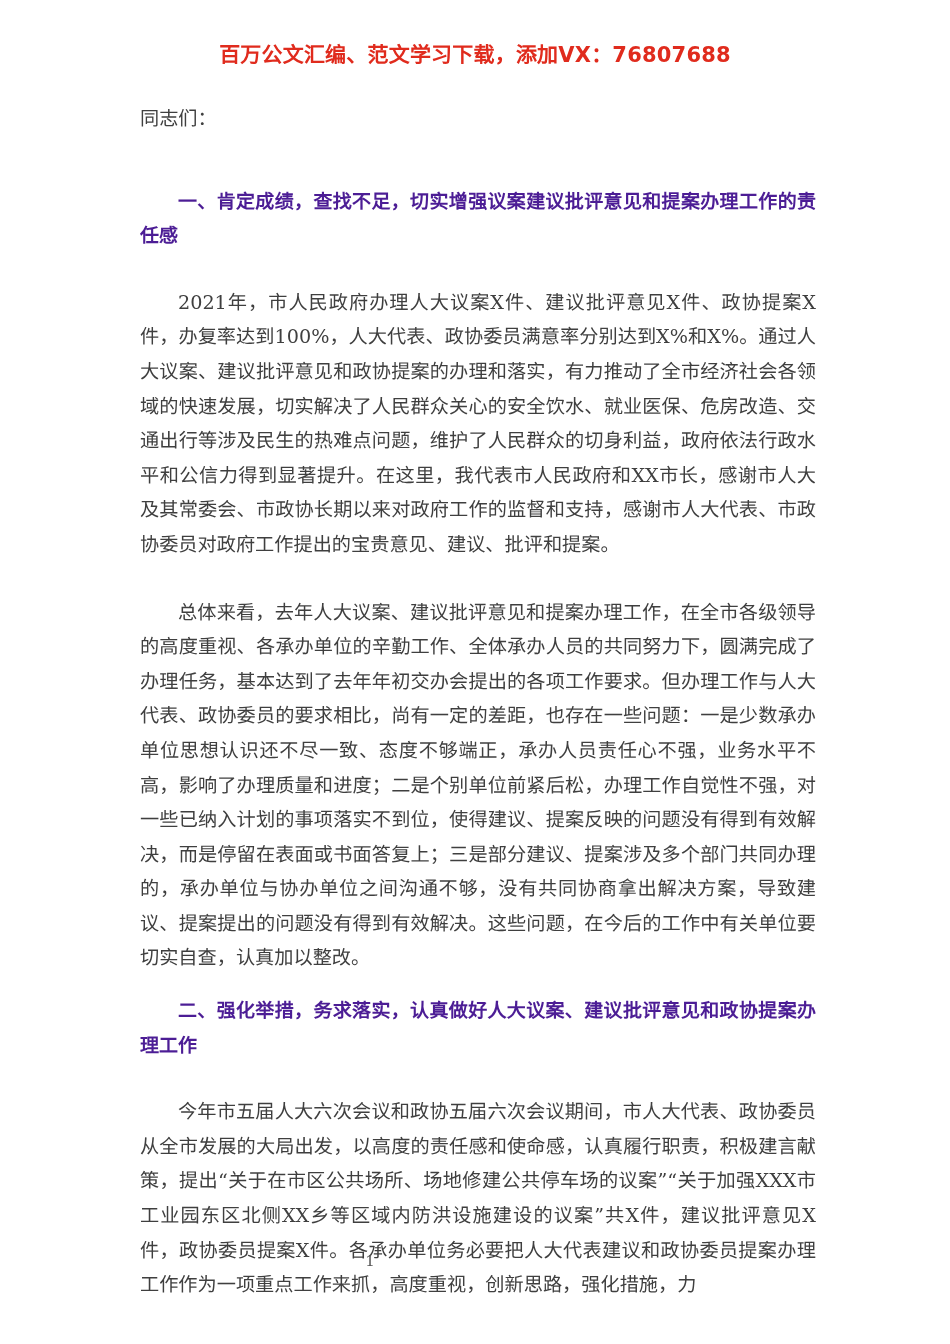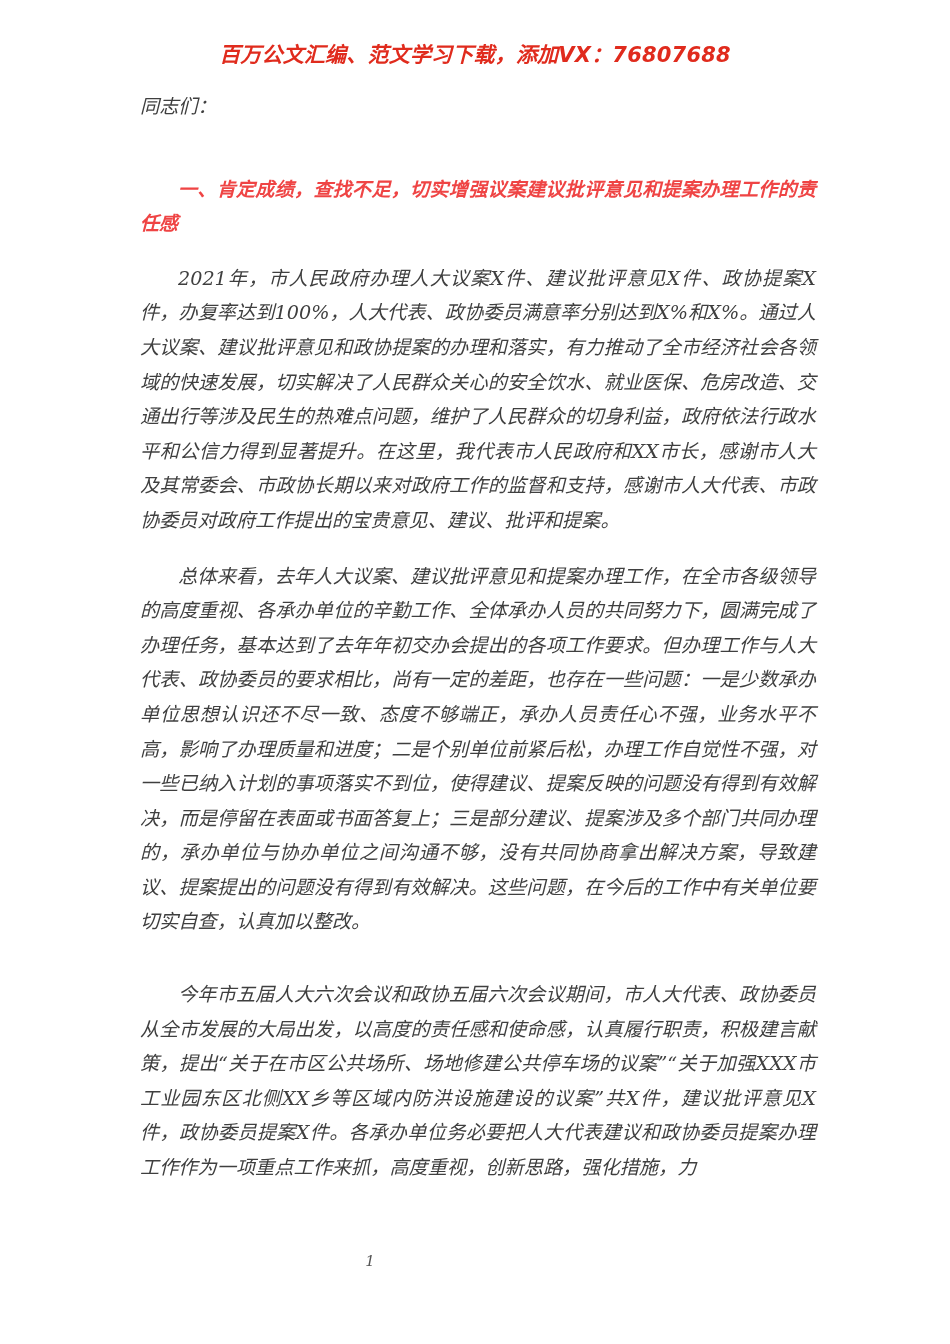--- a/index.html
+++ b/index.html
@@ -17,21 +17,20 @@
   }
 
   .page {
     position: absolute;
     top: 0;
     left: 0;
     width: 856px;
     height: 1344px;
     background: #ffffff;
     box-sizing: border-box;
-    font-style: italic;
   }
 
   .watermark-header {
     position: absolute;
     top: 44px;
     left: 0;
     width: 950px;
     text-align: center;
     color: #e02b1d;
     font-family: "DejaVu Sans", "Liberation Sans", sans-serif;
@@ -43,38 +42,38 @@
   }
 
   .doc-body {
     position: absolute;
     top: 86px;
     left: 140px;
     width: 676px;
   }
 
   p.para {
-    margin: 4px 0 0 0;
+    margin: 16px 0 0 0;
     font-size: 19.2px;
     line-height: 34.6px;
     color: #3f3f3f;
     text-align: justify;
     text-justify: inter-ideograph;
     font-family: "DejaVu Serif", "Liberation Serif", serif;
     letter-spacing: 0px;
     word-break: break-all;
   }
 
   p.indent {
     text-indent: 38px;
   }
 
   p.heading {
     font-weight: bold;
-    color: #ef4444;
+    color: #4c1d95;
     font-family: "DejaVu Sans", "Liberation Sans", sans-serif;
     font-size: 19px;
     line-height: 34.6px;
     text-indent: 38px;
     margin: 0;
     text-align: justify;
     text-justify: inter-ideograph;
     word-break: break-all;
   }
 
@@ -117,20 +116,21 @@
     <div class="gap-md"></div>
 
     <p class="para indent">2021年，市人民政府办理人大议案X件、建议批评意见X件、政协提案X件，办复率达到100%，人大代表、政协委员满意率分别达到X%和X%。通过人大议案、建议批评意见和政协提案的办理和落实，有力推动了全市经济社会各领域的快速发展，切实解决了人民群众关心的安全饮水、就业医保、危房改造、交通出行等涉及民生的热难点问题，维护了人民群众的切身利益，政府依法行政水平和公信力得到显著提升。在这里，我代表市人民政府和XX市长，感谢市人大及其常委会、市政协长期以来对政府工作的监督和支持，感谢市人大代表、市政协委员对政府工作提出的宝贵意见、建议、批评和提案。</p>
 
     <div class="gap-md"></div>
 
     <p class="para indent">总体来看，去年人大议案、建议批评意见和提案办理工作，在全市各级领导的高度重视、各承办单位的辛勤工作、全体承办人员的共同努力下，圆满完成了办理任务，基本达到了去年年初交办会提出的各项工作要求。但办理工作与人大代表、政协委员的要求相比，尚有一定的差距，也存在一些问题：一是少数承办单位思想认识还不尽一致、态度不够端正，承办人员责任心不强，业务水平不高，影响了办理质量和进度；二是个别单位前紧后松，办理工作自觉性不强，对一些已纳入计划的事项落实不到位，使得建议、提案反映的问题没有得到有效解决，而是停留在表面或书面答复上；三是部分建议、提案涉及多个部门共同办理的，承办单位与协办单位之间沟通不够，没有共同协商拿出解决方案，导致建议、提案提出的问题没有得到有效解决。这些问题，在今后的工作中有关单位要切实自查，认真加以整改。</p>
 
     <div class="gap-md"></div>
 
+    <p class="heading">二、强化举措，务求落实，认真做好人大议案、建议批评意见和政协提案办理工作</p>
 
     <div class="gap-md"></div>
 
     <p class="para indent">今年市五届人大六次会议和政协五届六次会议期间，市人大代表、政协委员从全市发展的大局出发，以高度的责任感和使命感，认真履行职责，积极建言献策，提出“关于在市区公共场所、场地修建公共停车场的议案”“关于加强XXX市工业园东区北侧XX乡等区域内防洪设施建设的议案”共X件，建议批评意见X件，政协委员提案X件。各承办单位务必要把人大代表建议和政协委员提案办理工作作为一项重点工作来抓，高度重视，创新思路，强化措施，力</p>
 
   </div>
 
   <div class="page-number">1</div>
 
 </div>

